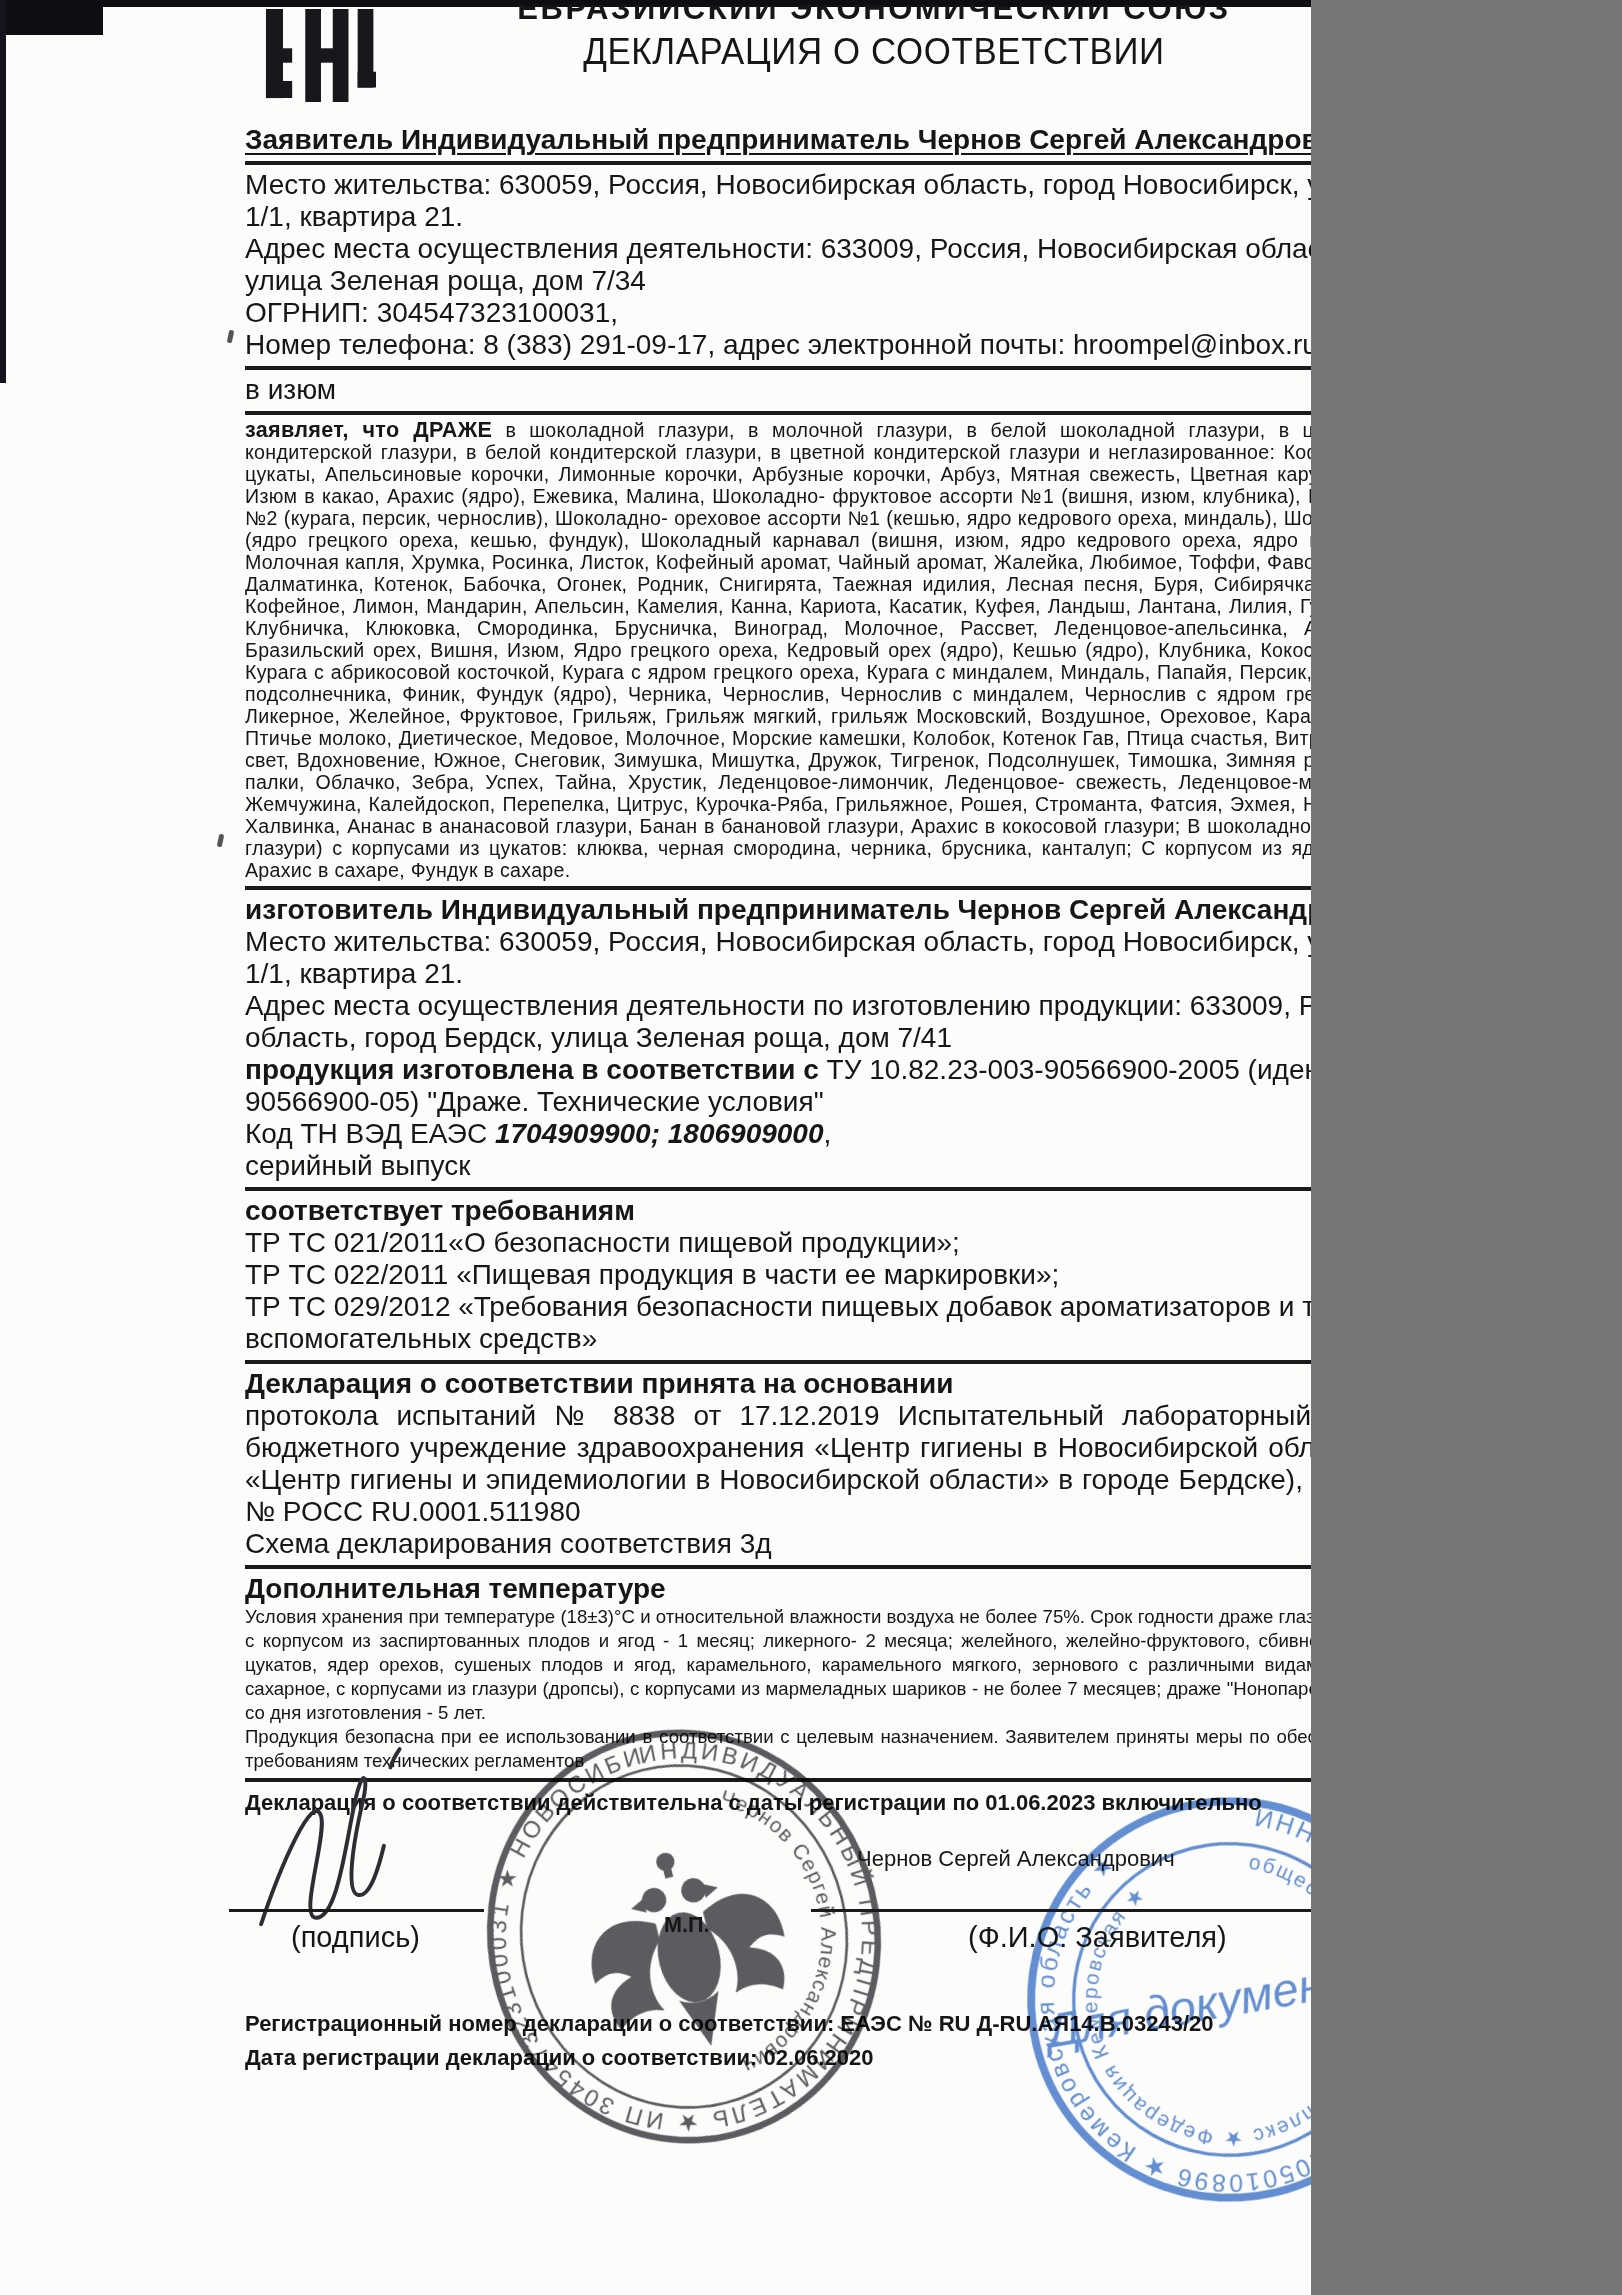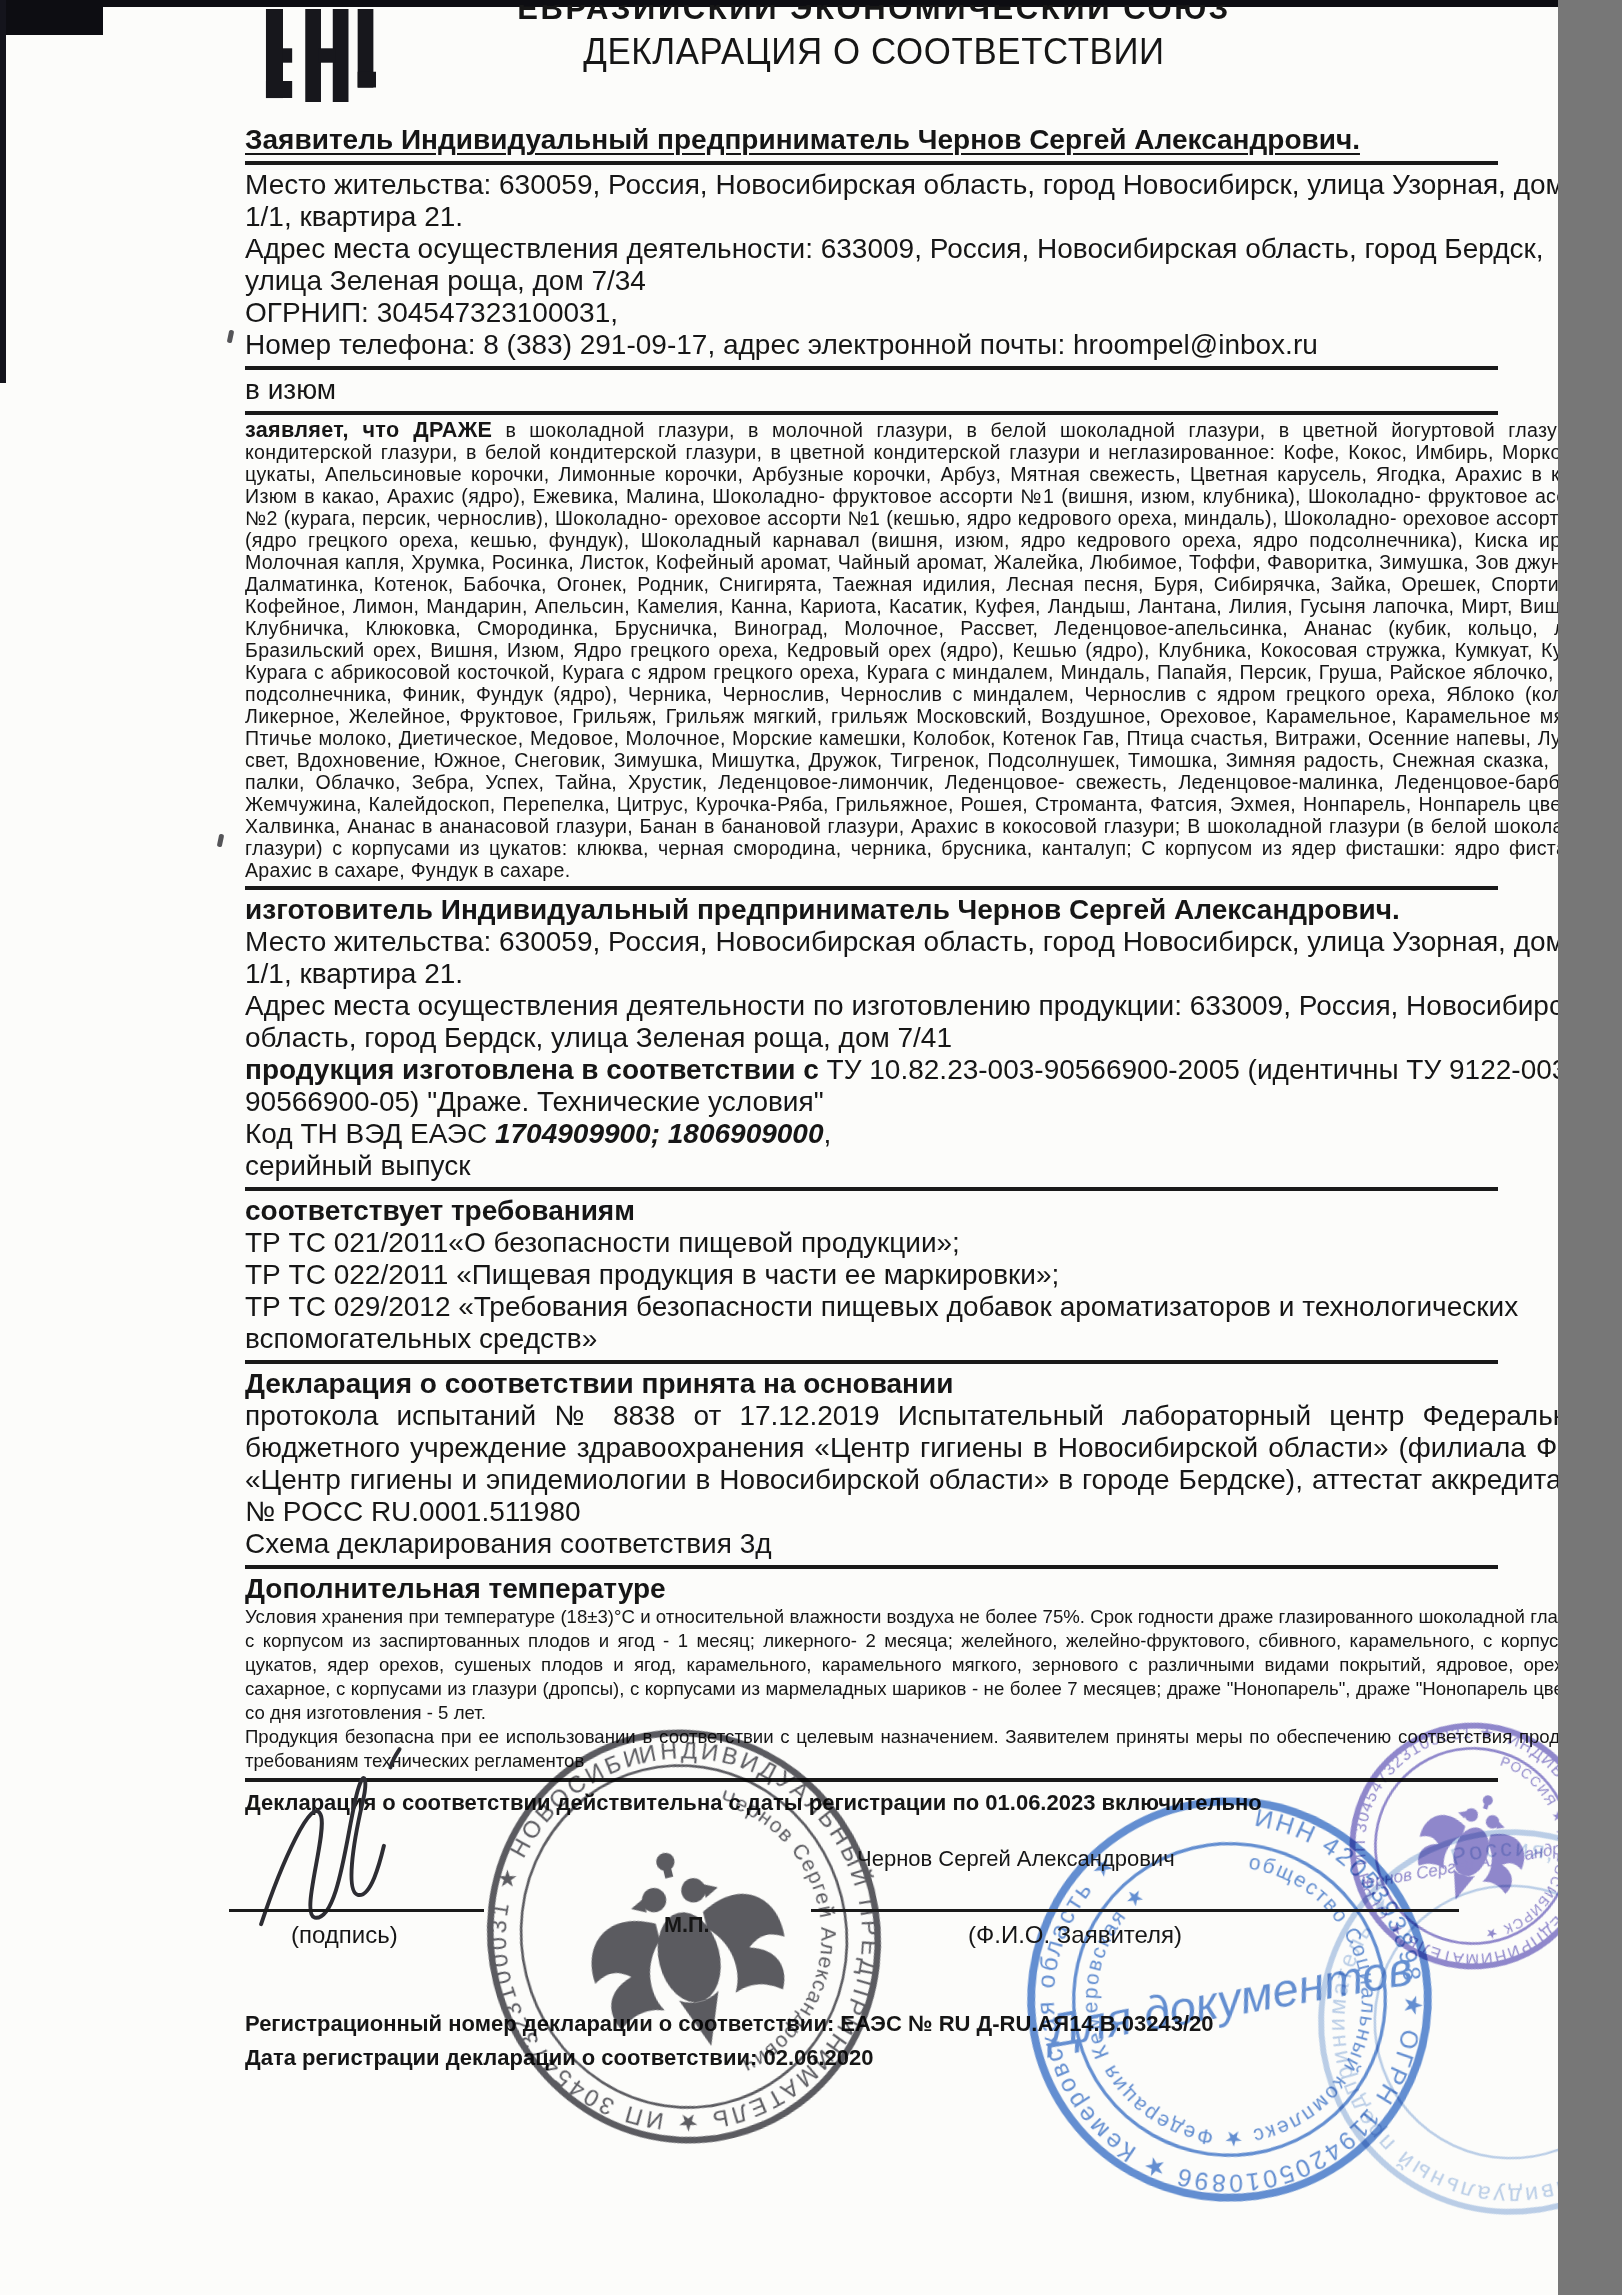--- a/index.html
+++ b/index.html
@@ -1,16 +1,16 @@
 <!DOCTYPE html>
 <html style="font-size:10.5px"><head>
 <meta charset="utf-8">
 <style>
   html,body{margin:0;padding:0;background:#777;}
-  .page{position:relative;width:1558px;height:2295px;background:#fcfcfa;overflow:hidden;
+  .page{position:relative;width:1311px;height:2295px;background:#fcfcfa;overflow:hidden;
         font-family:"Liberation Sans","DejaVu Sans",sans-serif;color:#161616;}
   
   .scan-band{position:absolute;top:0;left:0;width:1623px;height:7.2px;background:#0d0d12;}
   .scan-corner{position:absolute;top:0;left:0;width:103px;height:35px;background:#0d0d12;}
   .scan-leftstrip{position:absolute;top:0;left:0;width:5.9px;height:383px;background:#14141c;}
   .scan-vline{position:absolute;top:9.2px;left:1611px;width:2.6px;height:288px;background:#20202a;}
   .tick{position:absolute;width:4.6px;height:13px;background:#2a2a30;border-radius:2px;transform:rotate(12deg);opacity:.8;}
   
   .logo{position:absolute;left:245px;top:9.2px;}
   .titlebox{position:absolute;left:334px;top:5.2px;width:1080px;text-align:center;}
@@ -26,21 +26,21 @@
   .dense{font-size:19.6px;line-height:22px;letter-spacing:0.3px;text-align:justify;margin:2.6px 0 1.3px 0;}
   .small{font-size:18.6px;line-height:24px;text-align:justify;margin:0;}
   .italic-codes{font-weight:700;font-style:italic;}
   .validity{font-size:22px;font-weight:700;line-height:32px;margin-top:5.2px;}
   
   .sig{position:relative;height:157px;margin-top:3.9px;}
   .sig-name{position:absolute;left:612px;top:5.2px;font-size:22px;white-space:nowrap;}
   .sig-line{position:absolute;height:3.3px;background:#1a1a1a;top:68px;}
   .sig-line.left{left:-16.4px;width:255px;}
   .sig-line.right{left:566px;width:648px;}
-  .sig-label{position:absolute;top:80px;font-size:24px;}
+  .sig-label{position:absolute;top:80px;font-size:29px;}
   .sig-label.sub{left:46px;}
   .sig-label.fio{left:723px;}
   .mp{position:absolute;left:419px;top:71px;font-size:21.6px;font-weight:700;}
   .reg{font-size:22px;font-weight:700;line-height:34px;margin:0;}
   .reg-wrap{margin-top:9.2px;}
   
   .stampsvg{position:absolute;mix-blend-mode:multiply;filter:blur(0.3px);}
   .st-dark{color:#45454c;left:236px;top:-114px;opacity:.88;transform:rotate(-14deg);}
   .st-blue{color:#3d74cb;left:775px;top:-51px;opacity:.8;transform:rotate(8deg);}
   .st-light{color:#7aa2d8;left:1063px;top:-22px;opacity:.5;transform:rotate(-20deg);}

